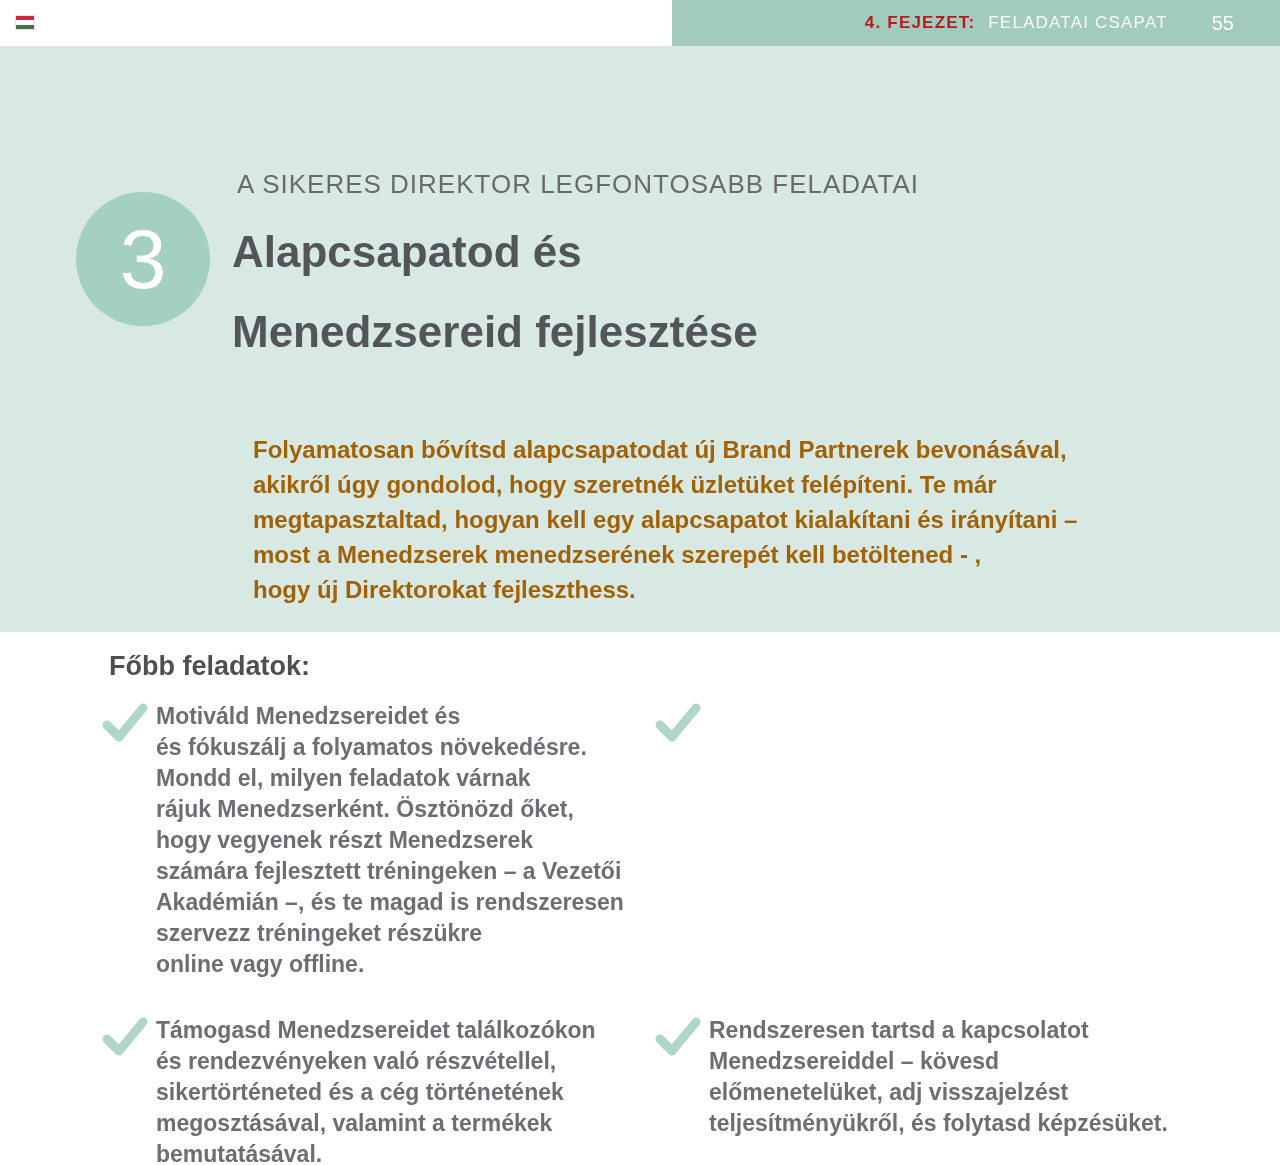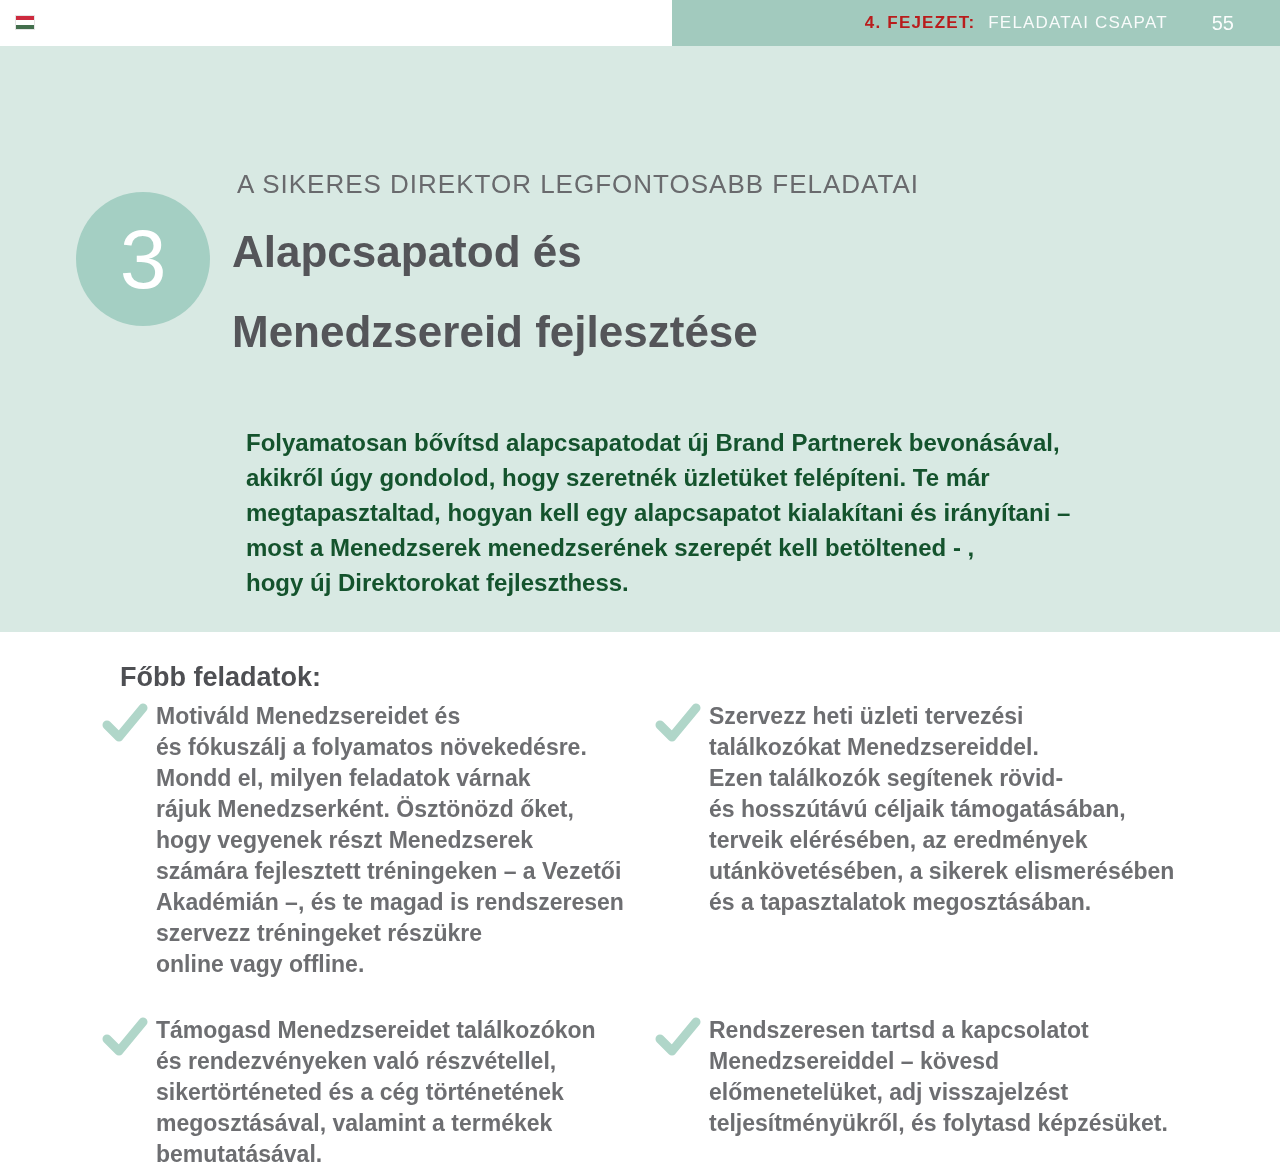--- a/index.html
+++ b/index.html
@@ -39,28 +39,28 @@
   .overline {
     position: absolute; left: 237px; top: 123px;
     font-size: 26px; letter-spacing: 1px; color: #696a6d;
   }
   .title {
     position: absolute; left: 228px; top: 162px; margin: 4px;
     font-size: 44px; line-height: 80px; font-weight: 700; color: #545559;
     white-space: pre-line;
   }
   .intro {
-    position: absolute; left: 237px; top: 370px; margin: 9px; width: 1000px;
-    font-size: 24px; line-height: 35px; font-weight: 700; color: #14532d;
+    position: absolute; left: 237px; top: 370px; margin: 16px; width: 1000px;
+    font-size: 24px; line-height: 35px; font-weight: 700; color: #a16207;
     white-space: pre-line;
   }
 
   
   .tasks-heading {
-    position: absolute; left: 104px; top: 646px; margin: 16px;
+    position: absolute; left: 104px; top: 646px; margin: 5px;
     font-size: 27px; font-weight: 700; color: #4e4f53;
   }
   .tasks-grid {
     position: absolute; left: 102px; top: 701px; width: 1100px;
     display: grid; grid-template-columns: 553px 1fr; row-gap: 35px;
   }
   .task { display: flex; align-items: flex-start; font-weight: bold; }
   .check { flex: none; width: 46px; height: 40px; margin: 2px 8px 0 0; }
   .check path { fill: none; stroke: #b0d6c9; stroke-width: 9;
                 stroke-linecap: round; stroke-linejoin: round; }
@@ -115,27 +115,20 @@
 számára fejlesztett tréningeken – a Vezetői
 Akadémián –, és te magad is rendszeresen
 szervezz tréningeket részükre
 online vagy offline.</p>
     </div>
 
     <div class="task">
       <svg class="check" viewBox="0 0 46 40">
         <path d="M5 22 L17 34 L41 5"></path>
       </svg>
-      <p>Szervezz heti üzleti tervezési
-találkozókat Menedzsereiddel.
-Ezen találkozók segítenek rövid-
-és hosszútávú céljaik támogatásában,
-terveik elérésében, az eredmények
-utánkövetésében, a sikerek elismerésében
-és a tapasztalatok megosztásában.</p>
     </div>
 
     <div class="task">
       <svg class="check" viewBox="0 0 46 40">
         <path d="M5 22 L17 34 L41 5"></path>
       </svg>
       <p>Támogasd Menedzsereidet találkozókon
 és rendezvényeken való részvétellel,
 sikertörténeted és a cég történetének
 megosztásával, valamint a termékek

